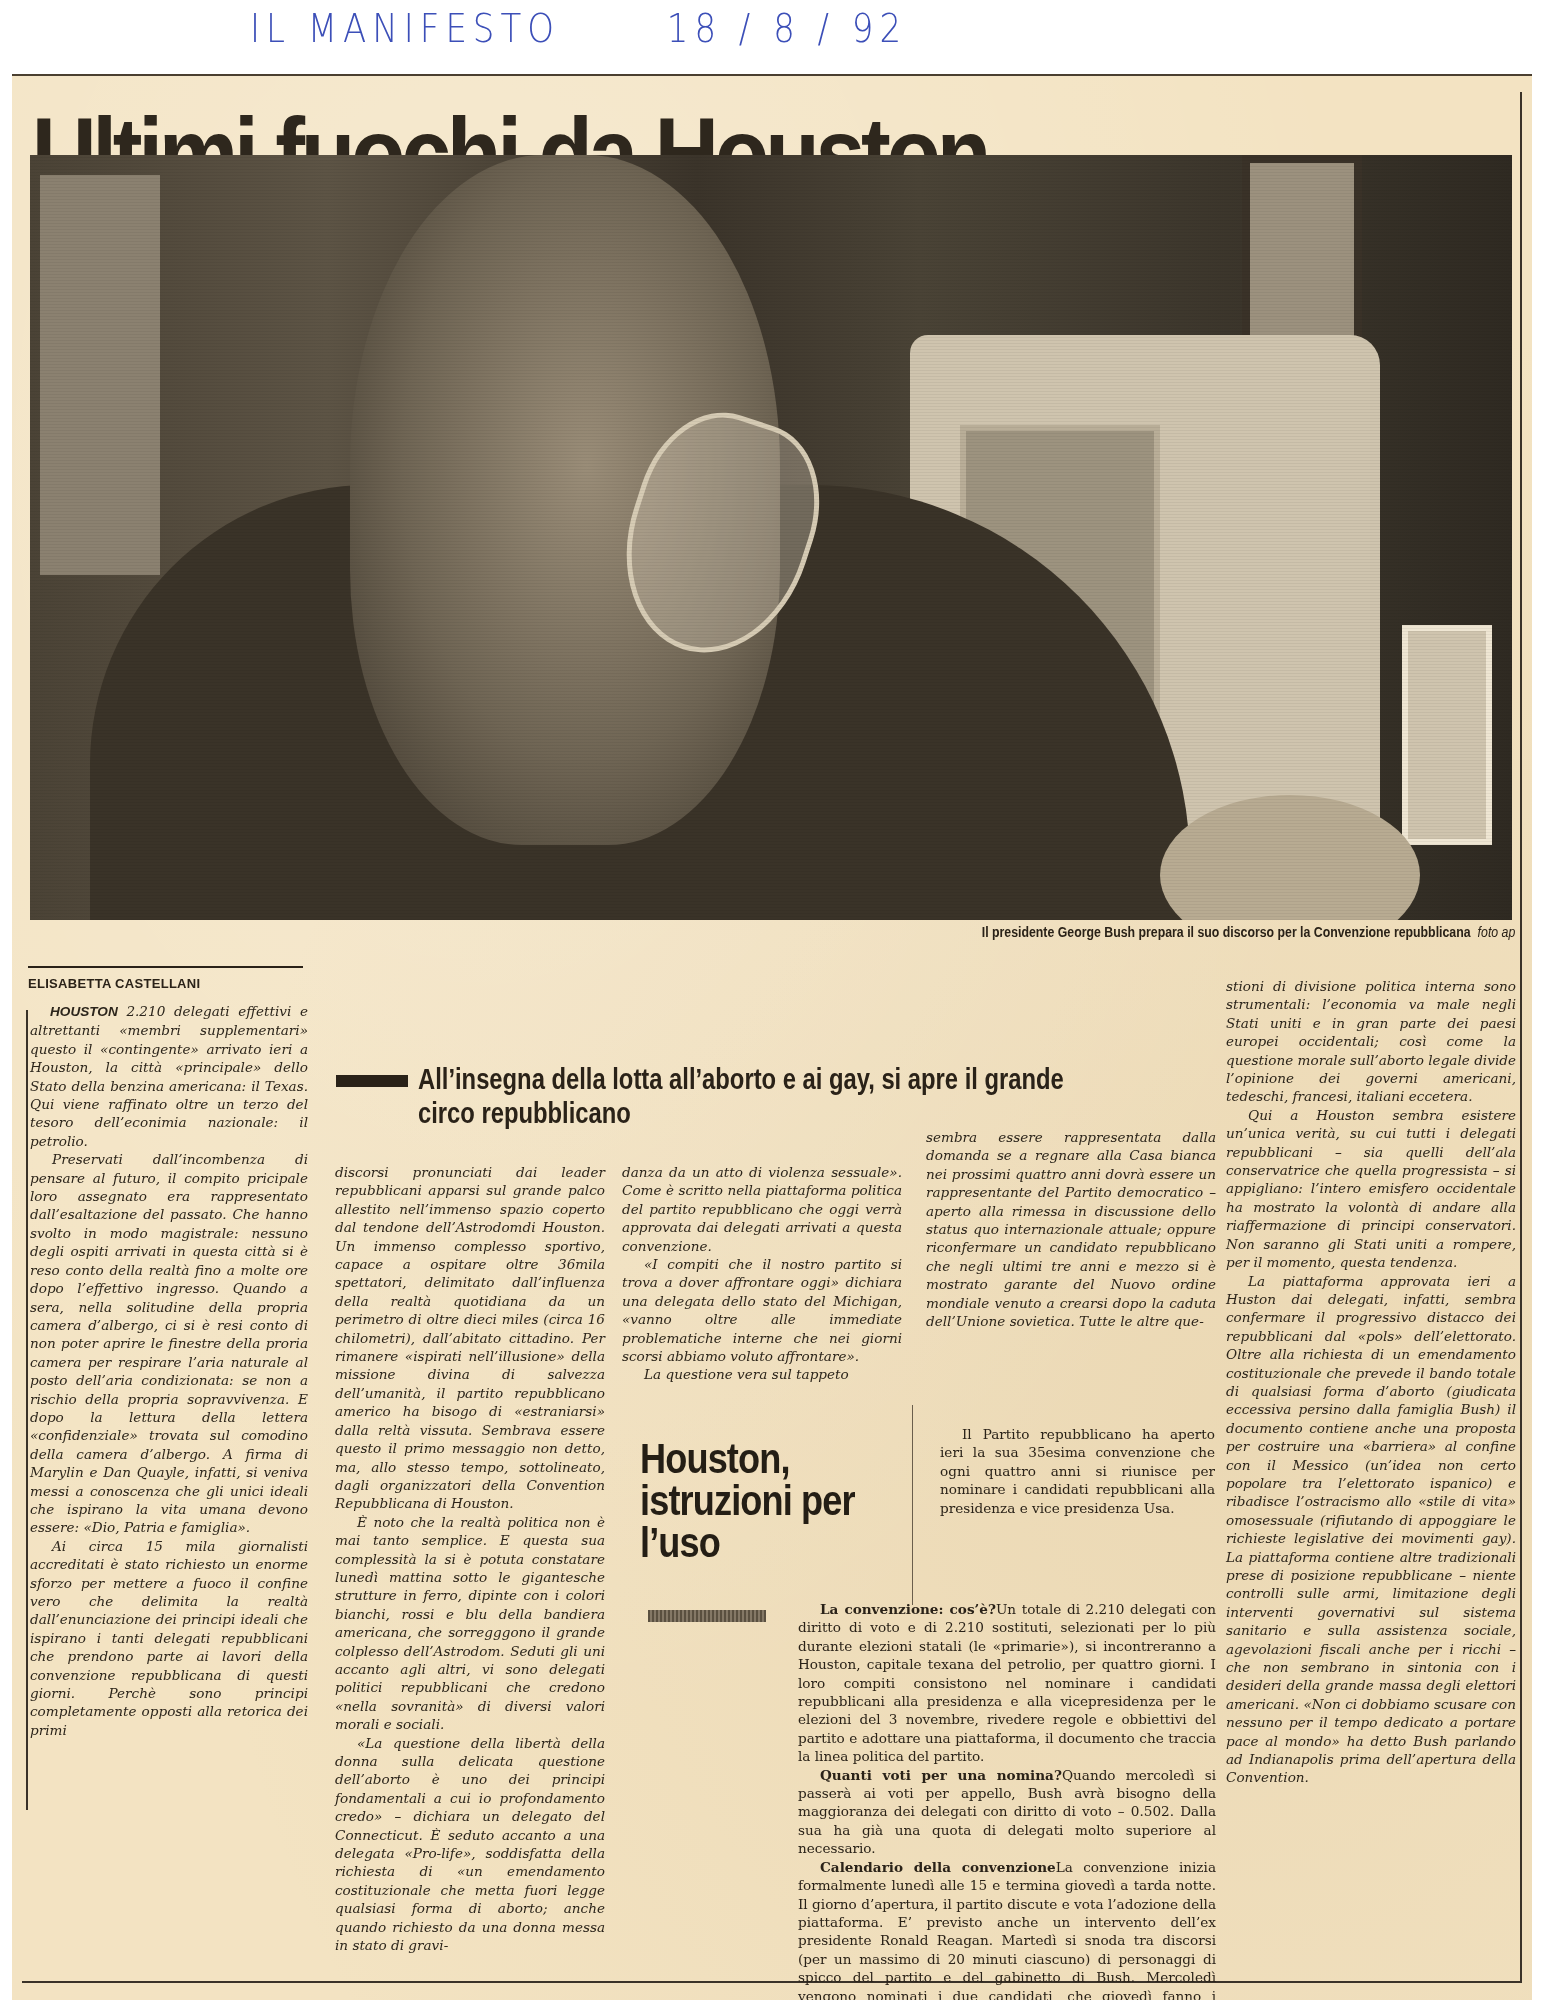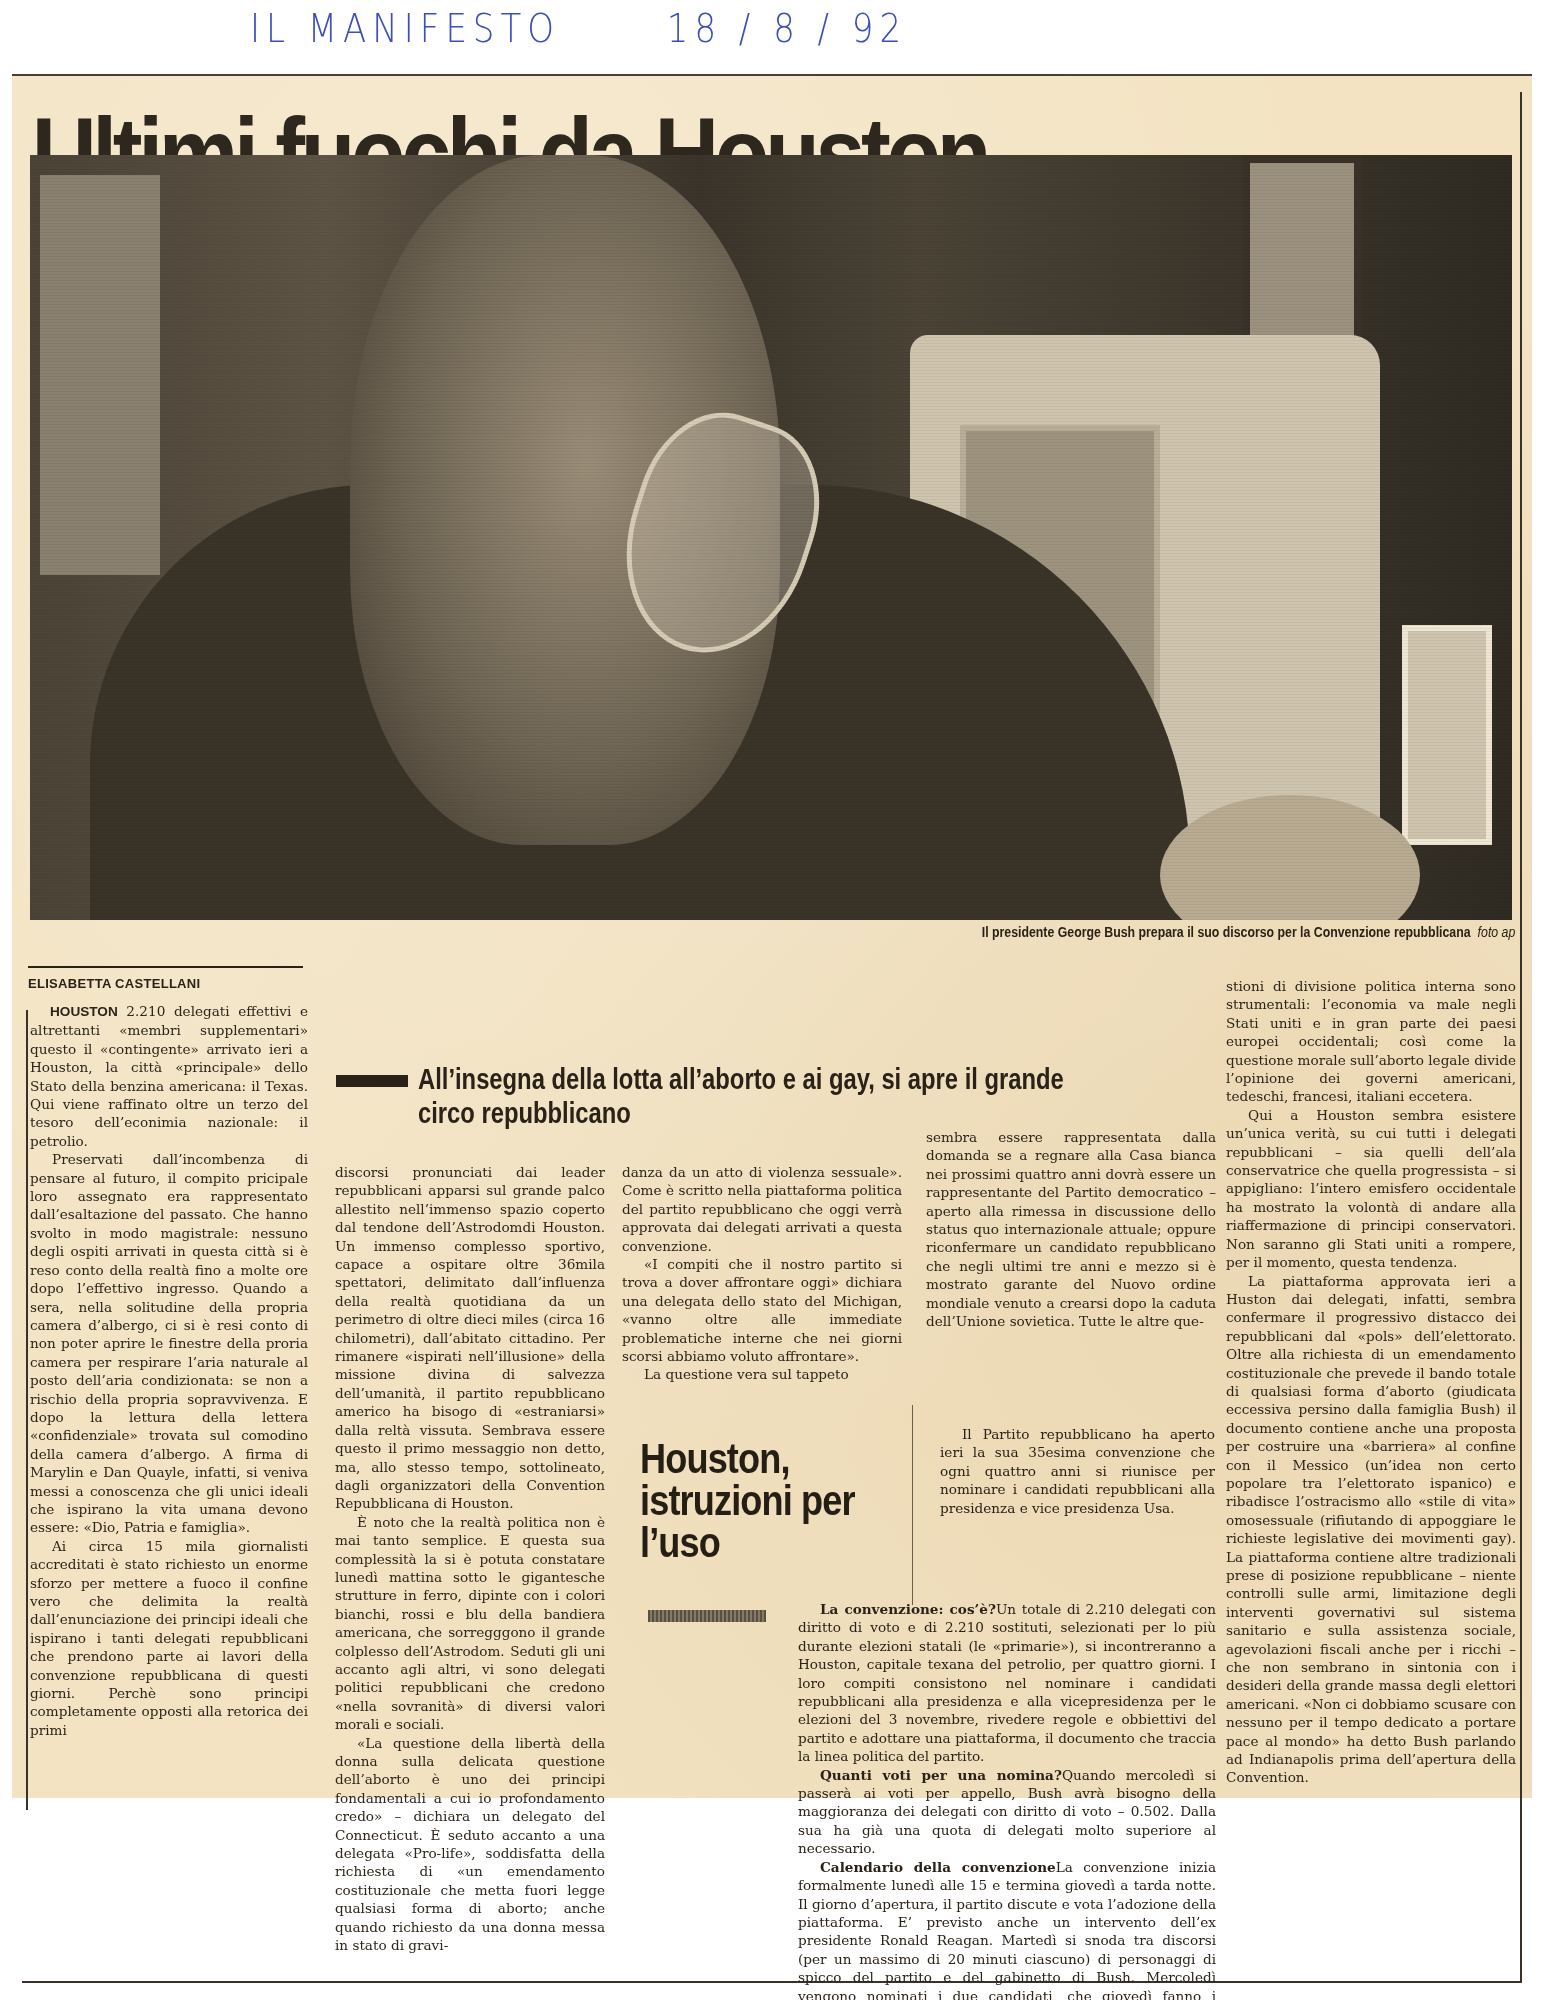--- a/index.html
+++ b/index.html
@@ -8,21 +8,21 @@
 
   .handwritten {
     position: absolute; top: 8px; left: 250px;
     font-family: "DejaVu Sans", sans-serif; font-weight: 300;
     color: #3c4fb8; font-size: 34px; letter-spacing: 6px;
     transform: scaleY(1.15);
   }
   .handwritten .date { margin-left: 90px; }
 
   .clipping {
-    position: absolute; left: 12px; top: 74px; width: 1520px; height: 1724px;
+    position: absolute; left: 12px; top: 74px; width: 1520px; height: 1926px;
     background: #f3e3c2;
     background-image: radial-gradient(ellipse at 30% 20%, rgba(255,255,255,0.25), rgba(0,0,0,0) 60%),
                       radial-gradient(ellipse at 80% 70%, rgba(200,170,120,0.18), rgba(0,0,0,0) 60%);
     border-top: 2px solid #4a3f30;
   }
   .clipping .bottom-rule {
     position: absolute; left: 10px; right: 10px; top: 1905px; height: 2px; background: #3a3228;
   }
   .clipping .right-rule {
     position: absolute; right: 10px; top: 16px; width: 2px; height: 1890px; background: #3a3228;
@@ -79,21 +79,21 @@
   .subhead {
     position: absolute; left: 418px; top: 1062px; width: 800px;
     font-family: "Liberation Sans", sans-serif; font-weight: 700; font-size: 29px;
     line-height: 34px; color: #2a2218; transform: scaleX(0.82); transform-origin: left;
   }
 
   .col {
     position: absolute; font-size: 13.6px; line-height: 18.4px; text-align: justify;
     hyphens: manual; color: #2c251b;
   }
-  .col p { text-indent: 0; }
+  .col p { text-indent: 0; font-style: italic; }
   .col p.indent { text-indent: 22px; }
   .col .dateline { font-family: "Liberation Sans", sans-serif; font-weight: 700; margin-left: 20px; }
 
   .col1 { left: 30px; top: 1000px; width: 278px; }
   .col2 { left: 335px; top: 1163px; width: 270px; }
   .col3 { left: 622px; top: 1163px; width: 280px; }
   .col4 { left: 926px; top: 1128px; width: 290px; }
   .col5 { left: 1226px; top: 977px; width: 290px; }
 
   .box-rule-v { position: absolute; left: 912px; top: 1405px; width: 1px; height: 200px; background: #6a5e4c; }

